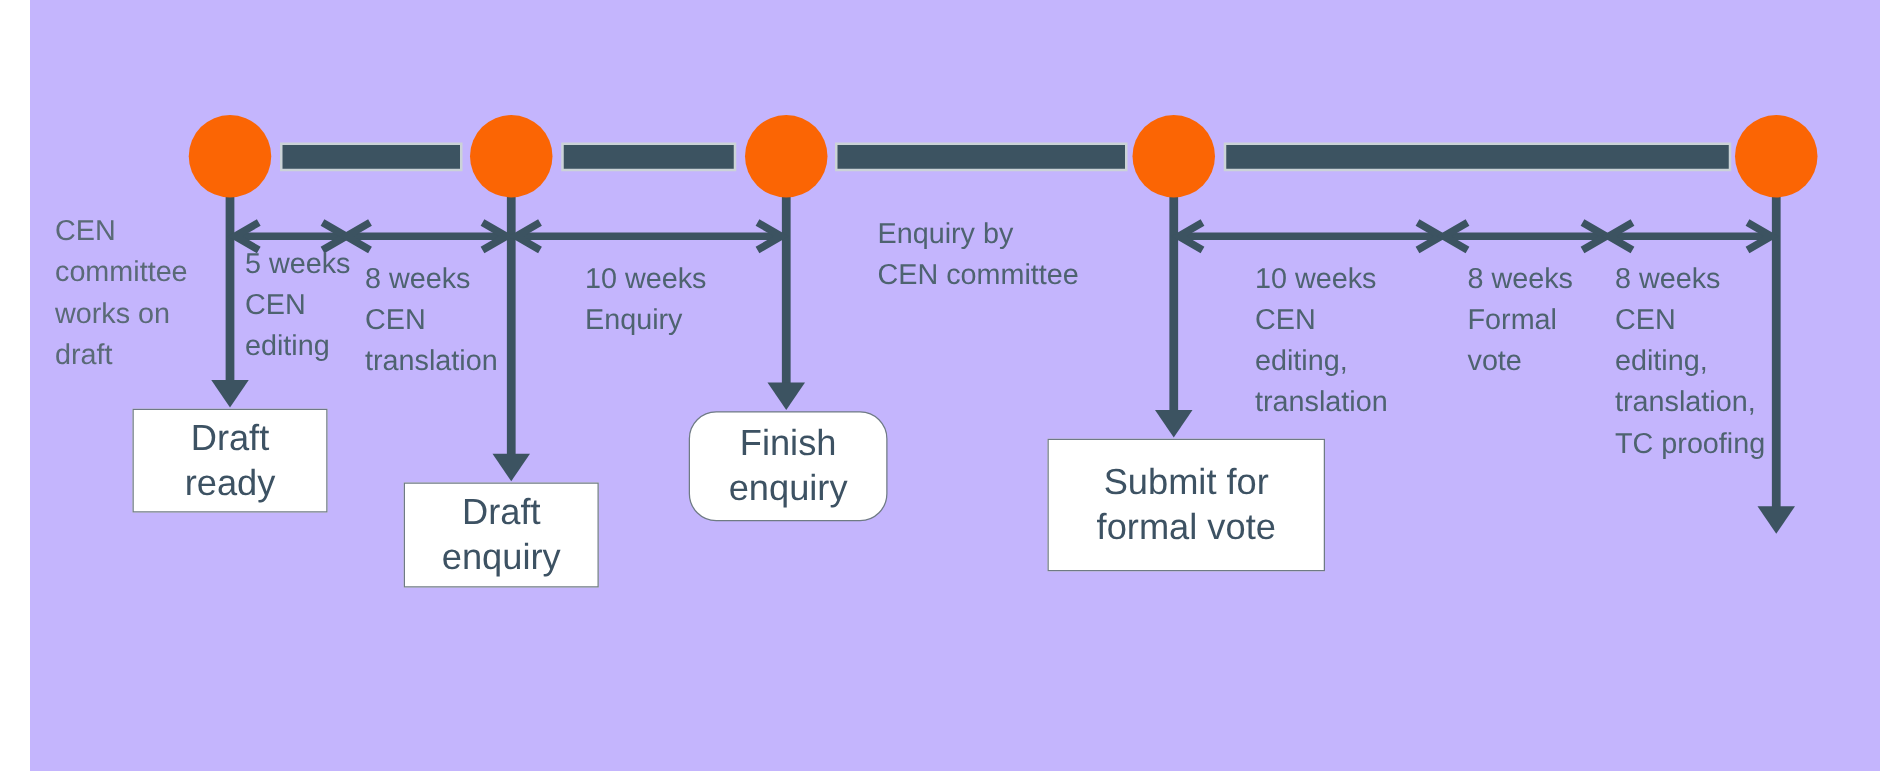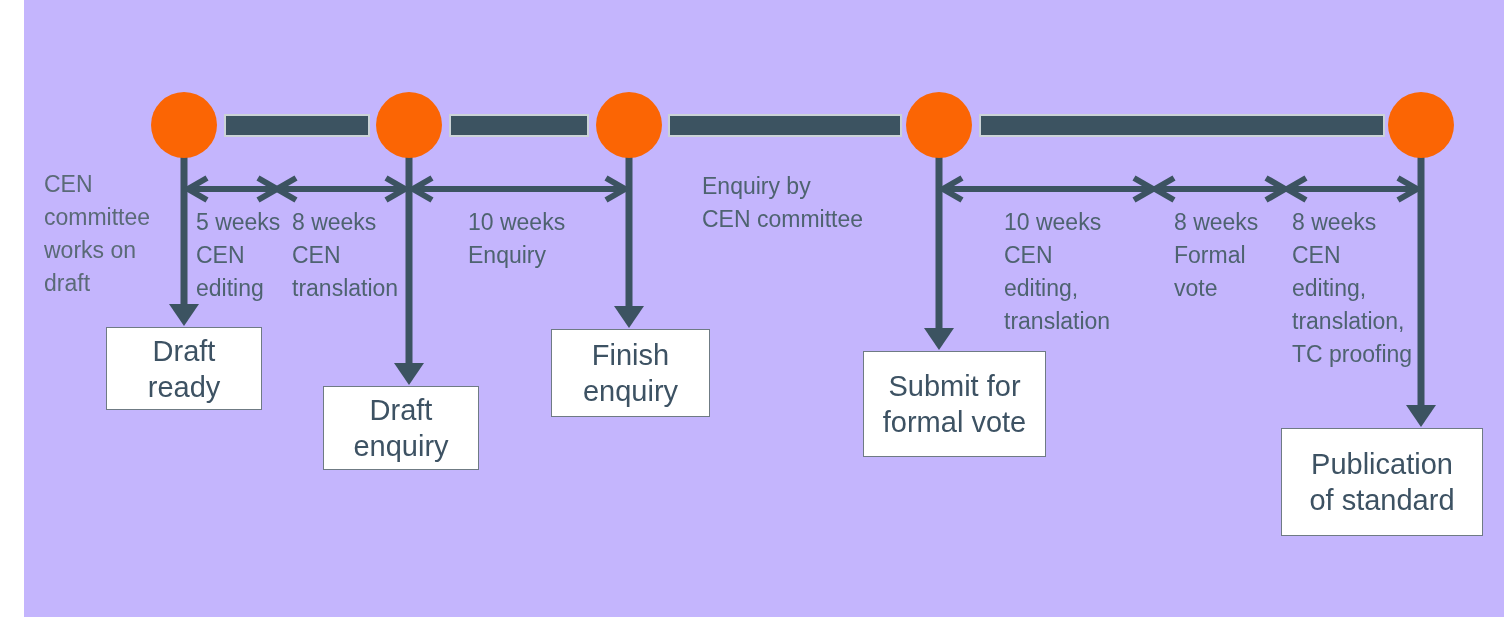--- a/index.html
+++ b/index.html
@@ -15,21 +15,21 @@
   .canvas svg { position: absolute; left: 0; top: 0; }
   .note, .dur {
     position: absolute;
     white-space: pre-line;
     font-size: 23px;
     line-height: 33px;
     color: #4e6370;
   }
   .note-intro { left: 20px; top: 168px; color: #5a6a77; }
   .note-revision { left: 678px; top: 170px; }
-  .dur-1 { left: 172px;  top: 206px; }
+  .dur-1 { left: 172px;  top: 194px; }
   .dur-2 { left: 268px;  top: 206px; }
   .dur-3 { left: 444px;  top: 206px; }
   .dur-4 { left: 980px;  top: 206px; }
   .dur-5 { left: 1150px; top: 206px; }
   .dur-6 { left: 1268px; top: 206px; }
   .mbox {
     position: absolute;
     box-sizing: border-box;
     border: 1.5px solid #6f7b84;
     background: #ffffff;
@@ -37,22 +37,22 @@
     align-items: center;
     justify-content: center;
     text-align: center;
     white-space: pre-line;
     font-size: 29px;
     line-height: 36px;
     color: #3d5263;
   }
   .mbox-1 { left: 82px;   top: 327px; width: 156px; height: 83px;  }
   .mbox-2 { left: 299px;  top: 386px; width: 156px; height: 84px;  }
-  .mbox-3 { left: 527px;  top: 329px; width: 159px; height: 88px;  }
-  .mbox-4 { left: 839px;  top: 351px; width: 183px; height: 106px; }
+  .mbox-3 { left: 527px;  top: 329px; width: 159px; height: 88px; border-radius: 22px;  }
+  .mbox-4 { left: 814px;  top: 351px; width: 222px; height: 106px; }
   .mbox-5 { left: 1257px; top: 428px; width: 202px; height: 108px; }
 </style>
 </head>
 <body>
 
 <div class="canvas">
 
   <svg width="1504" height="617" viewBox="0 0 1504 617">
 
     <g fill="#3c5361" stroke="#cbd3d7" stroke-width="2">
@@ -156,16 +156,14 @@
 TC proofing</div>
 
   <div class="mbox mbox-1">Draft
 ready</div>
   <div class="mbox mbox-2">Draft
 enquiry</div>
   <div class="mbox mbox-3">Finish
 enquiry</div>
   <div class="mbox mbox-4">Submit for
 formal vote</div>
-  <div class="mbox mbox-5">Publication
-of standard</div>
 
 </div>
 
 </body></html>

